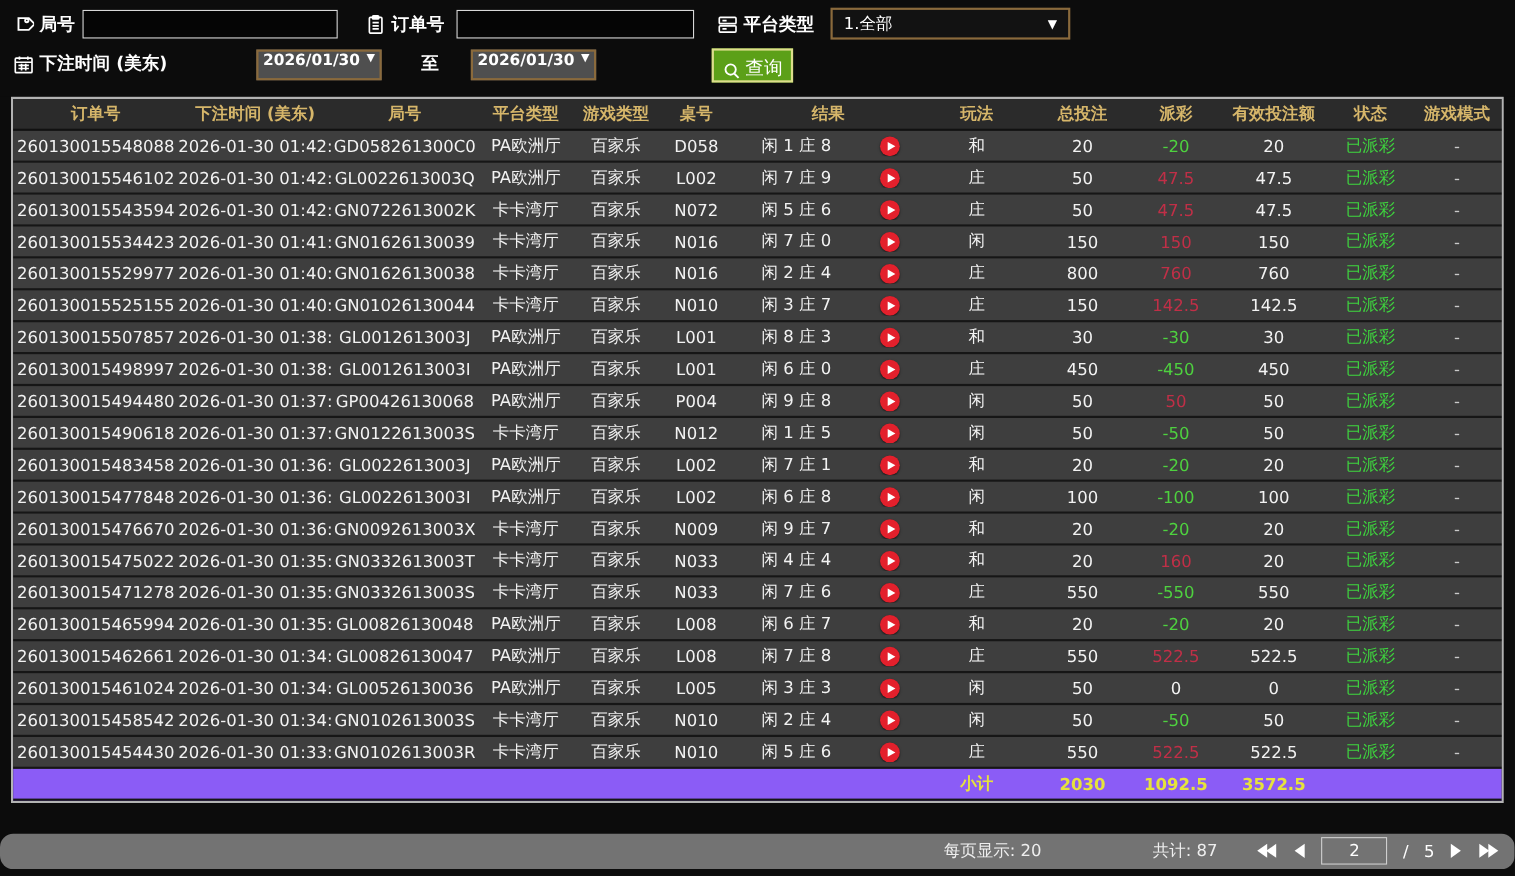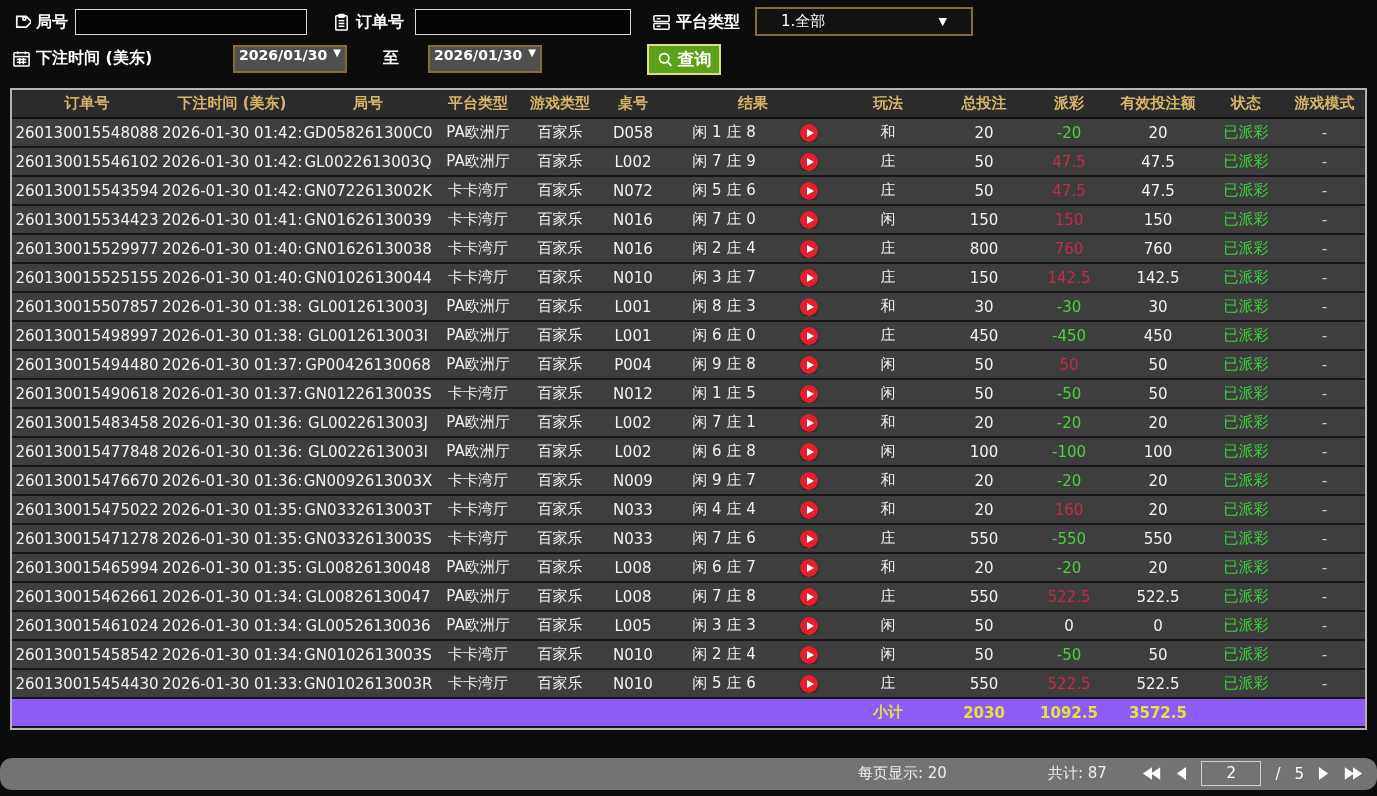--- a/index.html
+++ b/index.html
@@ -29,26 +29,26 @@
     font-family:"DejaVu Sans","Liberation Sans",sans-serif;
   }
   .datebtn{
     position:absolute;background:#4f4f4f;border:2px solid #8a6a3c;color:#fff;
     font-size:14px;font-weight:bold;display:flex;align-items:flex-start;justify-content:center;
     gap:6px;cursor:pointer;white-space:nowrap;
   }
   .datebtn .caret{font-size:10px;}
   .select{
     position:absolute;background:#121212;border:2px solid #8a6a3c;color:#fff;
-    font-size:15px;display:flex;align-items:center;padding:0 24px;cursor:pointer;text-align:right;
+    font-size:15px;display:flex;align-items:center;padding:0 10px;cursor:pointer;text-align:right;
   }
   .select .caret{margin-left:auto;font-size:11px;color:#fff;}
   .searchbtn{
     position:absolute;background:var(--search-bg);border:2px solid #dddd8c;color:#fff;
-    font-size:17px;font-weight:bold;display:flex;align-items:center;justify-content:center;
+    font-size:17px;font-weight:normal;display:flex;align-items:flex-end;justify-content:center;
     gap:4px;cursor:pointer;
   }
   .searchbtn svg{width:17px;height:17px;}
   
   .table{
     position:absolute;left:10px;top:88px;width:1357px;
     border:2px solid #b3b3b3;background:#141414;
   }
   .trow,.thead,.totrow{
     display:grid;

